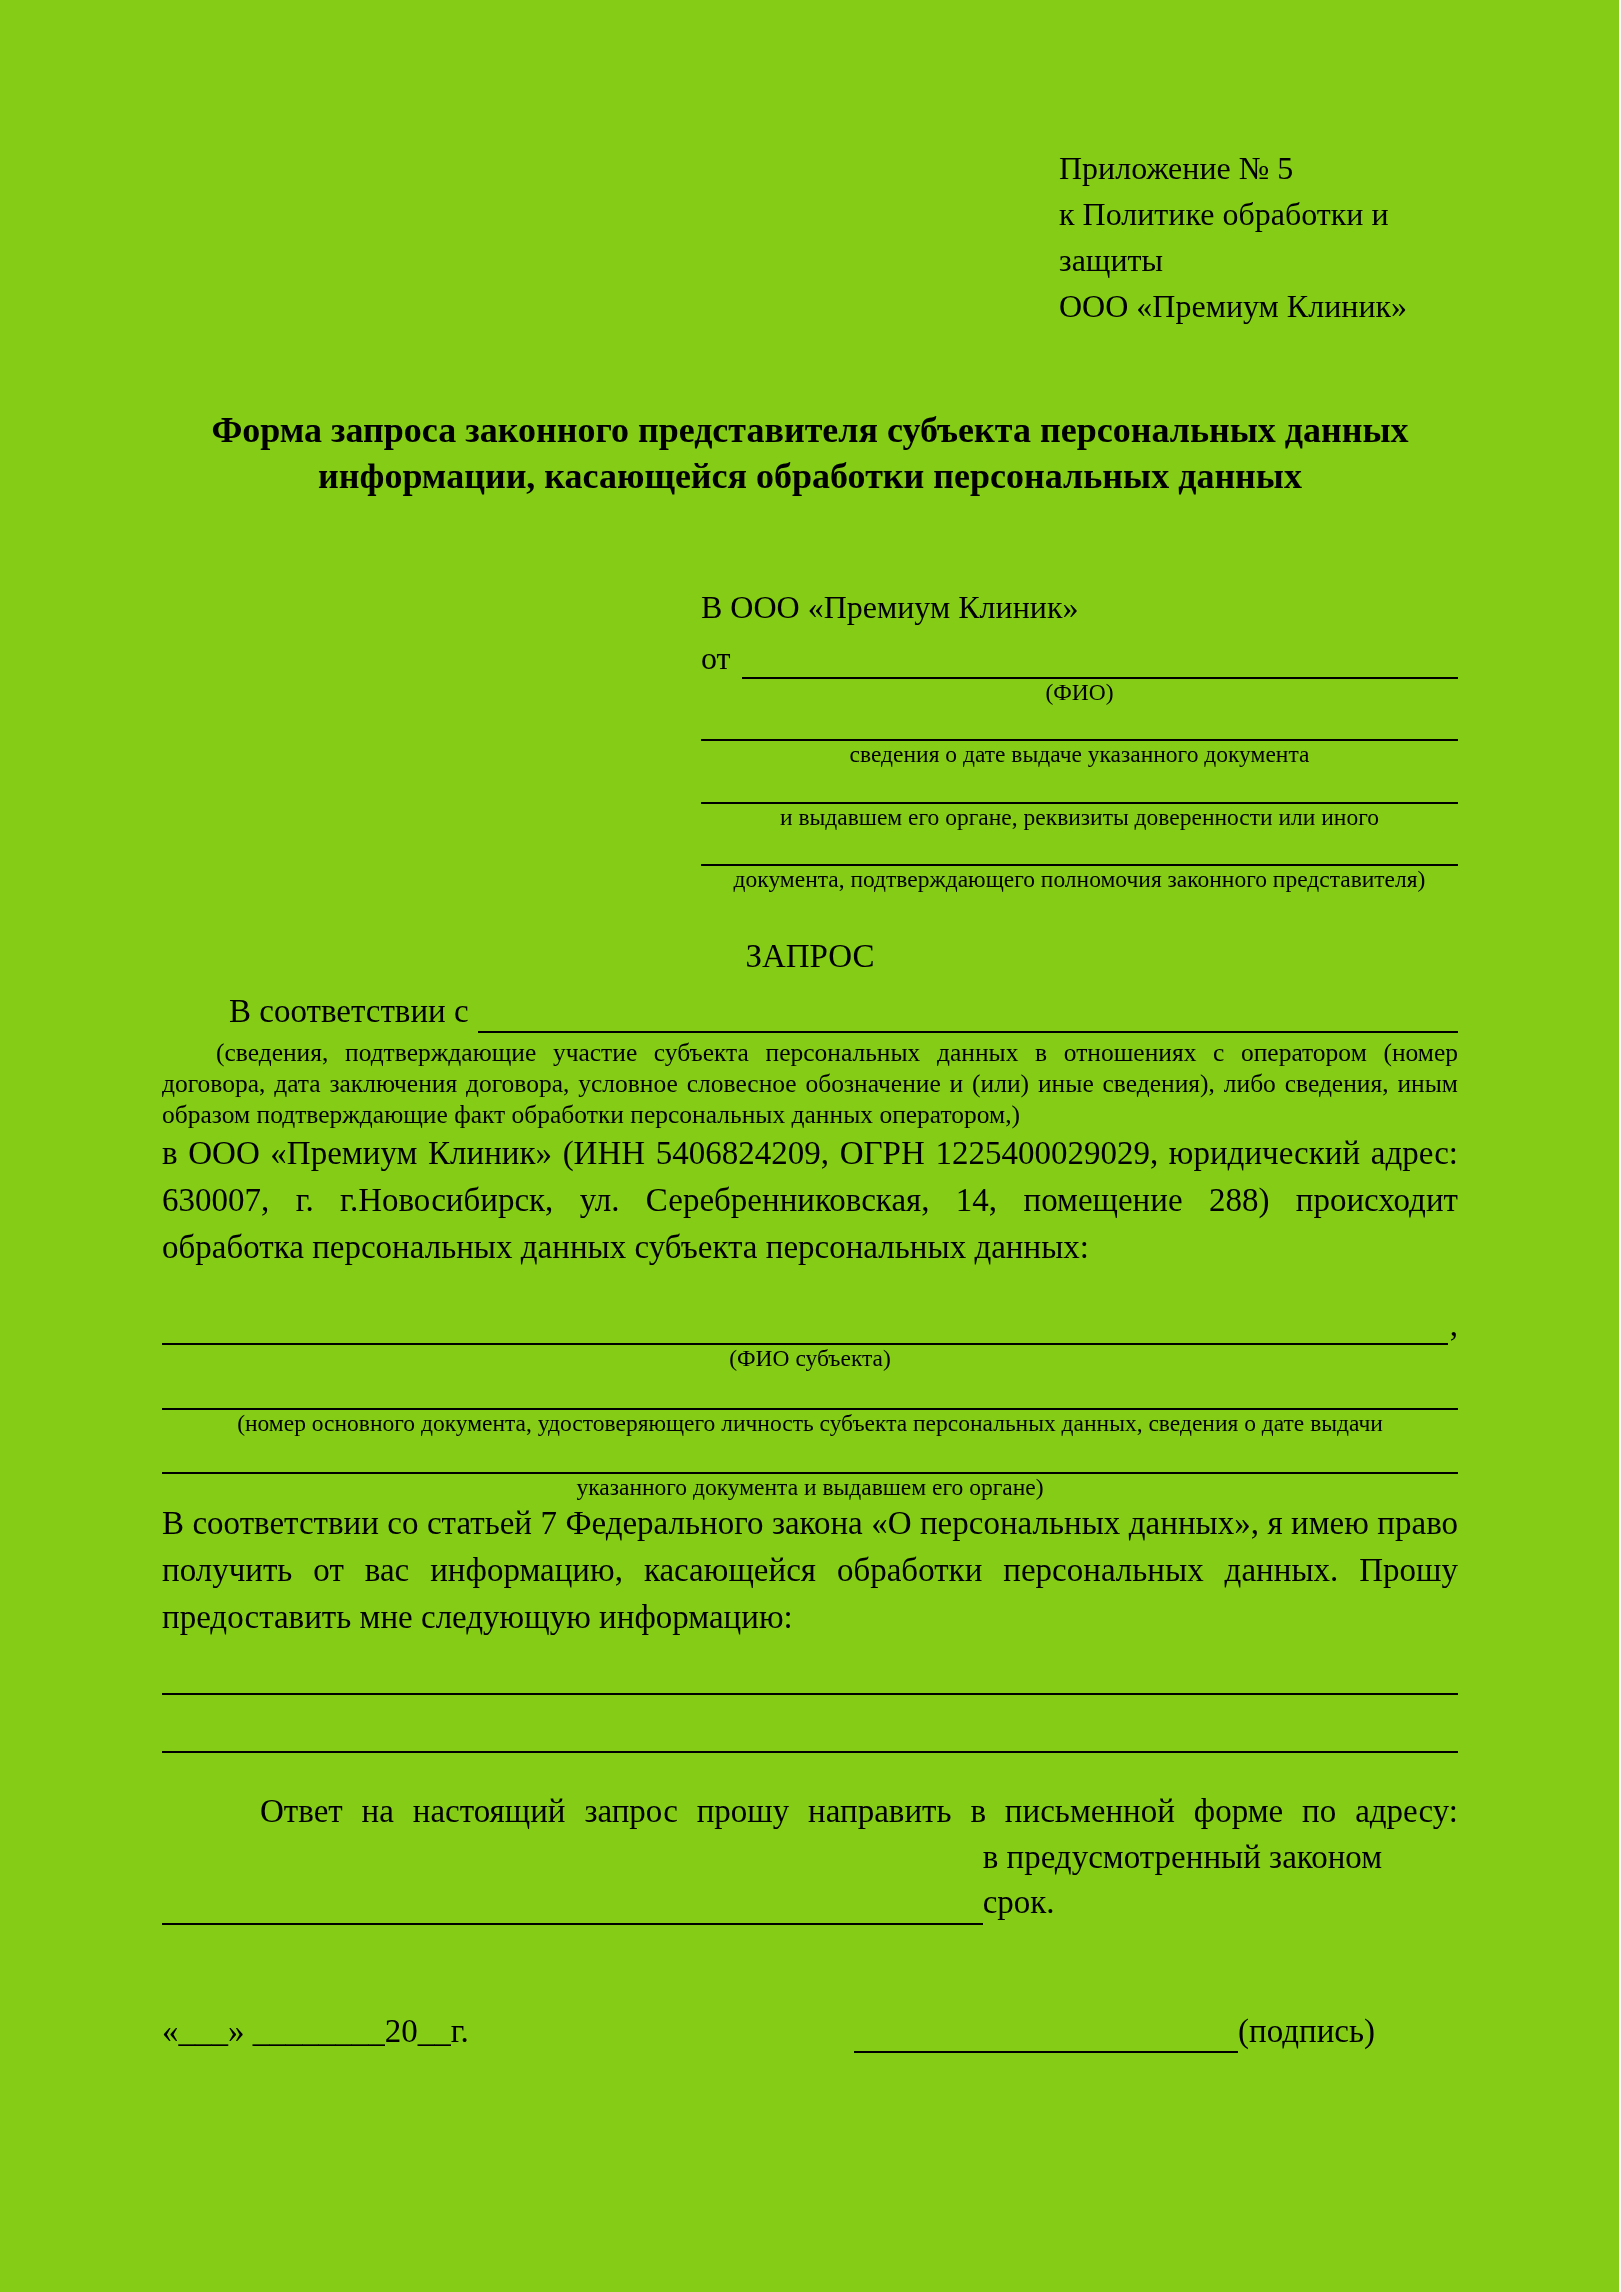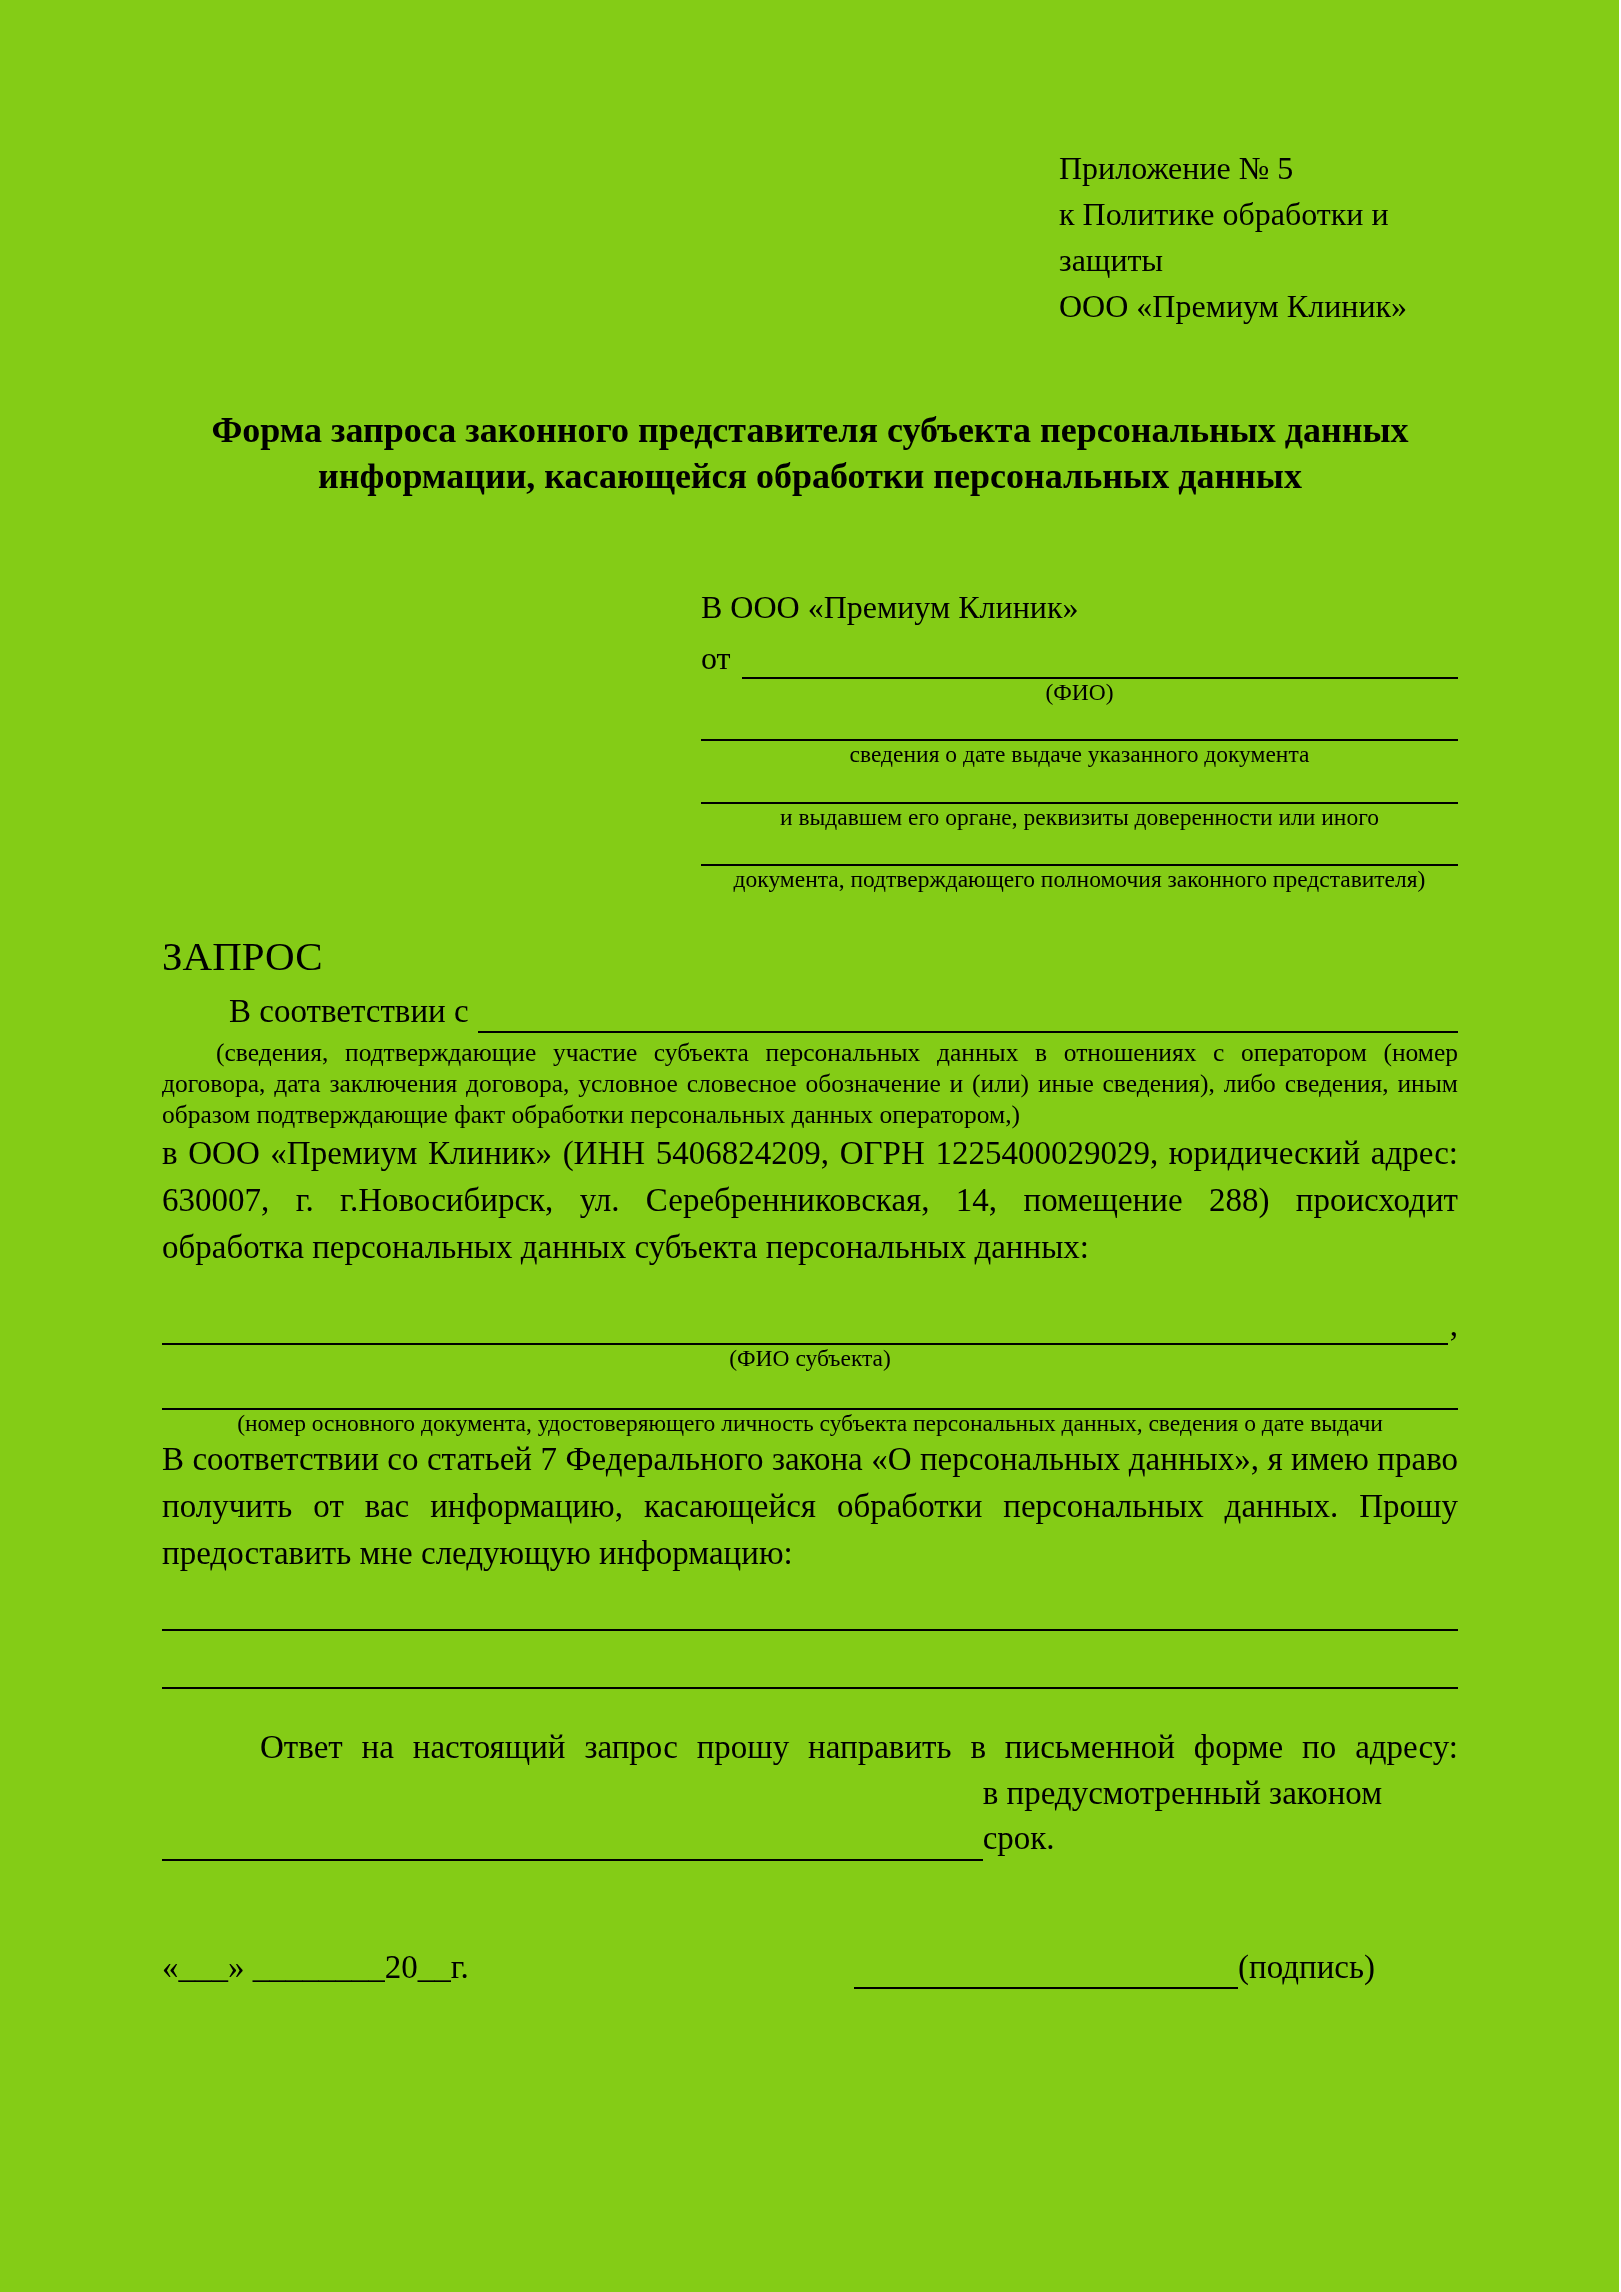--- a/index.html
+++ b/index.html
@@ -32,21 +32,21 @@
   .addr-to { line-height: 41px; }
   .flex-row { display: flex; align-items: flex-end; }
   .from-row { margin-top: 9.8px; }
   .from-label { padding-right: 11.8px; line-height: 41px; }
   .fill { flex: 1 1 auto; border-bottom: 2.9px solid #000; }
   .cap { font-size: 23.5px; line-height: 26.5px; text-align: center; }
   .blank-group { margin-top: 33px; }
   .rule { border-bottom: 2.9px solid #000; height: 2.9px; }
 
   
-  .zapros { margin-top: 43px; font-size: 41px; line-height: 43px; }
+  .zapros { margin-top: 43px; text-align: center; font-size: 33px; line-height: 43px; }
   .intro-row { margin-top: 11.8px; font-size: 33px; padding-left: 67px; }
   .intro-label { padding-right: 9.8px; line-height: 43px; }
   .small-note {
     margin-top: 3.9px;
     font-size: 25.5px;
     line-height: 31px;
     text-align: justify;
     text-indent: 54px;
   }
   .body-par { font-size: 33px; line-height: 47px; text-align: justify; }
@@ -124,20 +124,24 @@
     <div class="flex-row subject-fio-row">
       <span class="fill"></span>
       <span class="comma">,</span>
     </div>
     <div class="cap">(ФИО субъекта)</div>
 
     <div class="wide-cap-group">
       <div class="rule"></div>
       <div class="cap">(номер основного документа, удостоверяющего личность субъекта персональных данных, сведения о дате выдачи</div>
     </div>
+    <div class="wide-cap-group">
+      <div class="rule"></div>
+      <div class="cap">указанного документа и выдавшем его органе)</div>
+    </div>
 
     <div class="body-par">В соответствии со статьей 7 Федерального закона «О персональных данных», я имею право получить от вас информацию, касающейся обработки персональных данных. Прошу предоставить мне следующую информацию:</div>
 
     <div class="rule gap-rule-1"></div>
     <div class="rule gap-rule-2"></div>
 
     <div class="reply-par">Ответ на настоящий запрос прошу направить в письменной форме по адресу:</div>
     <div class="flex-row reply-row">
       <span class="reply-fill"></span>
       <span class="reply-tail">в предусмотренный законом срок.</span>

